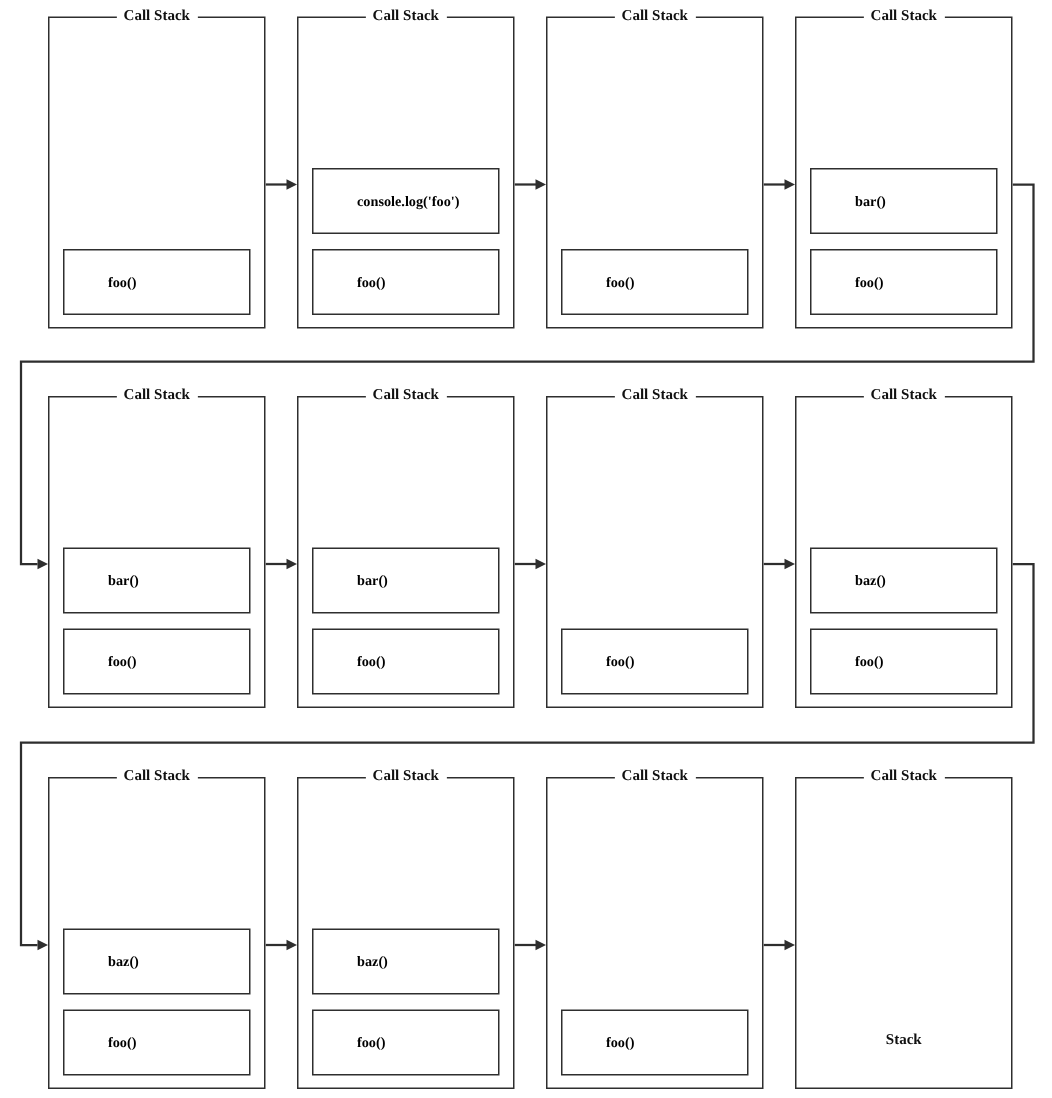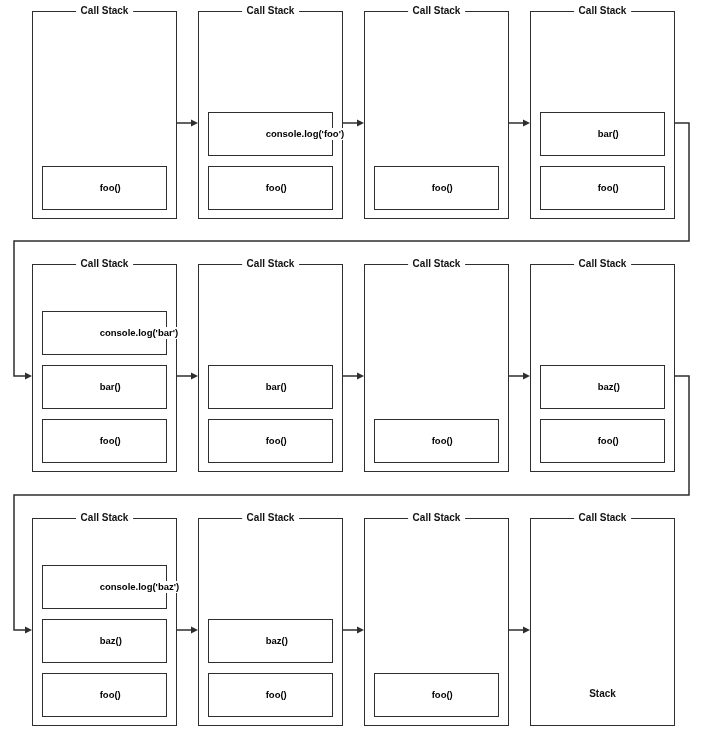--- a/index.html
+++ b/index.html
@@ -1,36 +1,36 @@
 <!DOCTYPE html>
 <html><head>
 <meta charset="utf-8">
 <style>
   html,body{margin:0;padding:0;background:#ffffff;}
   .canvas{
     position:relative;width:701px;height:732px;overflow:hidden;background:#ffffff;
-    font-family:Liberation Sans, sans-serif;
+    font-family:Liberation Serif, serif;
   }
   svg.overlay{position:absolute;left:0;top:0;width:701px;height:732px;display:block;}
   .frame{
     position:absolute;width:145px;height:208px;box-sizing:border-box;
     border:1px solid var(--ink,#2e2e2e);background:#ffffff;
   }
   .frame-title{
     position:absolute;top:-7px;left:50%;transform:translateX(-50%);
     background:#ffffff;padding:0 5px;font-size:10px;font-weight:bold;
     color:#111;white-space:nowrap;letter-spacing:0;
   }
   .stack{
     position:absolute;left:9px;right:9px;bottom:8px;
     display:flex;flex-direction:column;gap:10px;
   }
   .stack-item{
     height:44px;box-sizing:border-box;border:1.5px solid var(--ink,#2e2e2e);
-    background:#ffffff;padding:21px;display:flex;flex-direction:row;gap:2px;
+    background:#ffffff;padding:21px;display:flex;flex-direction:column;gap:2px;
   }
   .stripe{flex:1;position:relative;}
   .stripe-label{
     position:absolute;left:6px;top:50%;transform:translateY(-50%);
     background:#ffffff;padding:1px 2px;font-size:9.5px;font-weight:bold;
     line-height:1.05;color:#000;white-space:nowrap;
   }
   .empty-label{
     position:absolute;bottom:26px;left:0;right:0;text-align:center;
     font-size:10px;font-weight:bold;color:#111;
@@ -125,59 +125,52 @@
           <div class="stripe" style="background: rgb(36, 167, 232);"></div>
         </div>
       </div>
     </section>
     <section class="frame" style="left: 32px; top: 264px;">
       <span class="frame-title">Call Stack</span>
       <div class="stack">
         <div class="stack-item">
           <div class="stripe" style="background: rgb(241, 176, 39);"></div>
           <div class="stripe" style="background: rgb(241, 176, 39);">
-            <span class="stripe-label">console.log('bar')</span>
-          </div>
-          <div class="stripe" style="background: rgb(241, 176, 39);"></div>
-        </div>
+            <span class="stripe-label">bar()</span>
+          </div>
+          <div class="stripe" style="background: rgb(241, 176, 39);"></div>
+        </div>
+        <div class="stack-item">
+          <div class="stripe" style="background: rgb(36, 167, 232);"></div>
+          <div class="stripe" style="background: rgb(36, 167, 232);">
+            <span class="stripe-label">foo()</span>
+          </div>
+          <div class="stripe" style="background: rgb(36, 167, 232);"></div>
+        </div>
+      </div>
+    </section>
+    <section class="frame" style="left: 198px; top: 264px;">
+      <span class="frame-title">Call Stack</span>
+      <div class="stack">
         <div class="stack-item">
           <div class="stripe" style="background: rgb(241, 176, 39);"></div>
           <div class="stripe" style="background: rgb(241, 176, 39);">
             <span class="stripe-label">bar()</span>
           </div>
           <div class="stripe" style="background: rgb(241, 176, 39);"></div>
         </div>
         <div class="stack-item">
           <div class="stripe" style="background: rgb(36, 167, 232);"></div>
           <div class="stripe" style="background: rgb(36, 167, 232);">
             <span class="stripe-label">foo()</span>
           </div>
           <div class="stripe" style="background: rgb(36, 167, 232);"></div>
         </div>
       </div>
     </section>
-    <section class="frame" style="left: 198px; top: 264px;">
-      <span class="frame-title">Call Stack</span>
-      <div class="stack">
-        <div class="stack-item">
-          <div class="stripe" style="background: rgb(241, 176, 39);"></div>
-          <div class="stripe" style="background: rgb(241, 176, 39);">
-            <span class="stripe-label">bar()</span>
-          </div>
-          <div class="stripe" style="background: rgb(241, 176, 39);"></div>
-        </div>
-        <div class="stack-item">
-          <div class="stripe" style="background: rgb(36, 167, 232);"></div>
-          <div class="stripe" style="background: rgb(36, 167, 232);">
-            <span class="stripe-label">foo()</span>
-          </div>
-          <div class="stripe" style="background: rgb(36, 167, 232);"></div>
-        </div>
-      </div>
-    </section>
     <section class="frame" style="left: 364px; top: 264px;">
       <span class="frame-title">Call Stack</span>
       <div class="stack">
         <div class="stack-item">
           <div class="stripe" style="background: rgb(36, 167, 232);"></div>
           <div class="stripe" style="background: rgb(36, 167, 232);">
             <span class="stripe-label">foo()</span>
           </div>
           <div class="stripe" style="background: rgb(36, 167, 232);"></div>
         </div>
@@ -198,27 +191,20 @@
           <div class="stripe" style="background: rgb(36, 167, 232);">
             <span class="stripe-label">foo()</span>
           </div>
           <div class="stripe" style="background: rgb(36, 167, 232);"></div>
         </div>
       </div>
     </section>
     <section class="frame" style="left: 32px; top: 518px;">
       <span class="frame-title">Call Stack</span>
       <div class="stack">
-        <div class="stack-item">
-          <div class="stripe" style="background: rgb(39, 196, 73);"></div>
-          <div class="stripe" style="background: rgb(39, 196, 73);">
-            <span class="stripe-label">console.log('baz')</span>
-          </div>
-          <div class="stripe" style="background: rgb(39, 196, 73);"></div>
-        </div>
         <div class="stack-item">
           <div class="stripe" style="background: rgb(39, 196, 73);"></div>
           <div class="stripe" style="background: rgb(39, 196, 73);">
             <span class="stripe-label">baz()</span>
           </div>
           <div class="stripe" style="background: rgb(39, 196, 73);"></div>
         </div>
         <div class="stack-item">
           <div class="stripe" style="background: rgb(36, 167, 232);"></div>
           <div class="stripe" style="background: rgb(36, 167, 232);">

